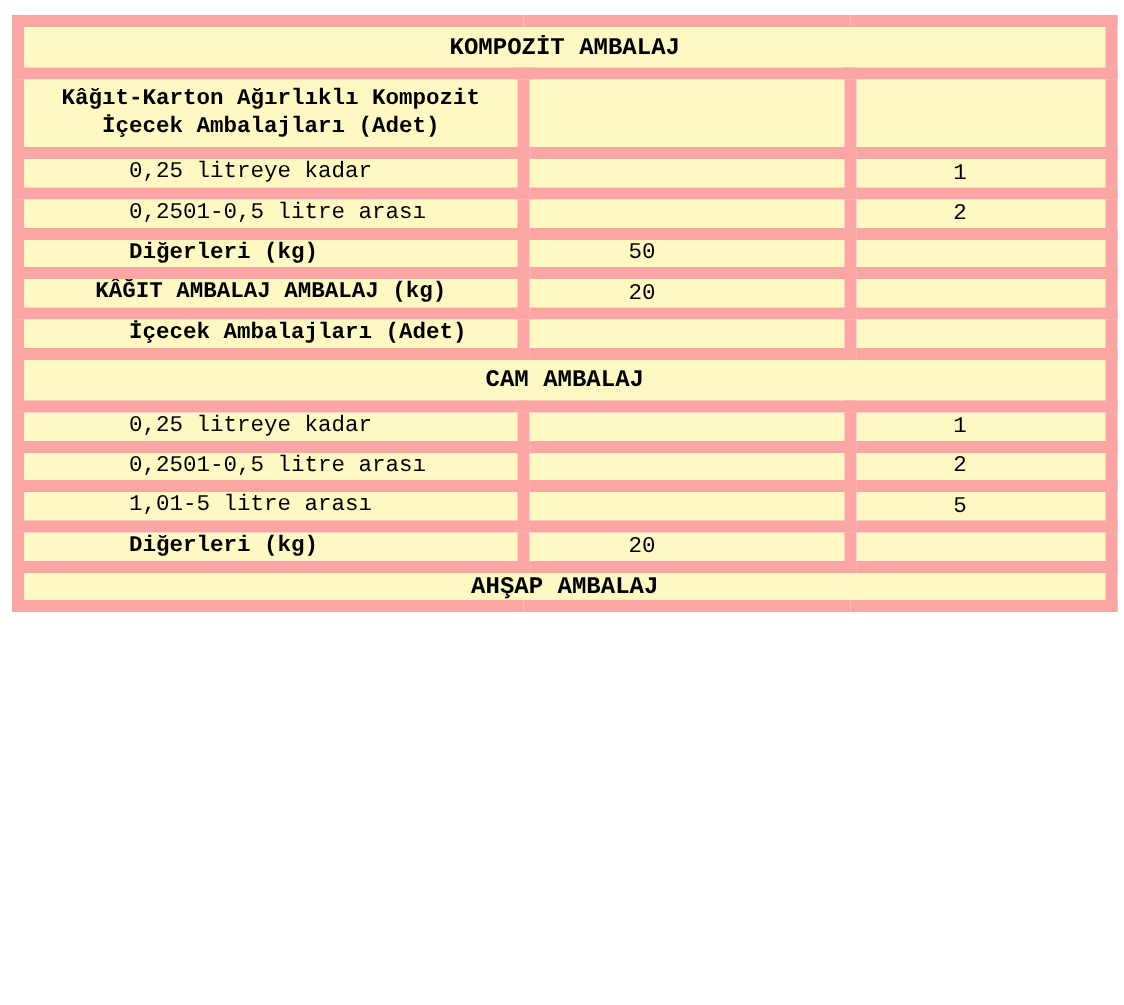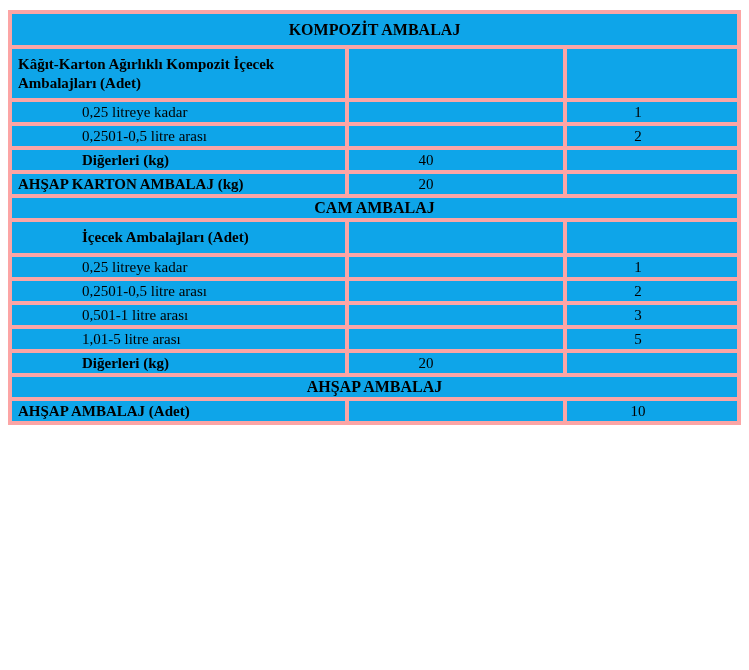--- a/index.html
+++ b/index.html
@@ -29,25 +29,26 @@
     table-layout: fixed;
     border: 2px solid #000;
     border-bottom-width: 3px;
     font-size: 15px;
   }
   col.col1 { width: 337px; }
   col.col2 { width: 218px; }
   col.col3 { width: 174px; }
 
   td {
-    border: 4px solid #fca5a5;
+    border: 8px solid #fca5a5;
     padding: 0;
     vertical-align: middle;
-    background: #0ea5e9;
+    background: #fef9c3;
     overflow: hidden;
+    font-family: Liberation Mono, monospace;
   }
 
   tr { height: 24px; }
   tr:nth-child(1)  { height: 35px; }  
   tr:nth-child(2)  { height: 53px; }  
   tr:nth-child(8)  { height: 35px; }  
   tr:nth-child(16) { height: 52px; }  
 
   td.section {
     text-align: center;
@@ -60,21 +61,21 @@
     padding-left: 68px;
   }
 
   td.label {
     text-align: left;
     padding-left: 70px;
     padding-right: 6px;
     line-height: 1.25;
   }
   td.label.center {
-    text-align: left;
+    text-align: center;
     padding-left: 6px;
   }
   td.bold { font-weight: bold; }
 
   td.kg-col {
     text-align: center;
     padding-right: 60px; 
   }
   td.count-col {
     text-align: center;
@@ -105,64 +106,54 @@
           <td class="kg-col"></td>
           <td class="count-col">1</td>
         </tr>
         <tr>
           <td class="label">0,2501-0,5 litre arası</td>
           <td class="kg-col"></td>
           <td class="count-col">2</td>
         </tr>
         <tr>
           <td class="label bold">Diğerleri (kg)</td>
-          <td class="kg-col">40</td>
+          <td class="kg-col">50</td>
           <td class="count-col"></td>
         </tr>
         <tr>
-          <td class="label bold center">AHŞAP KARTON AMBALAJ (kg)</td>
+          <td class="label bold center">KÂĞIT AMBALAJ AMBALAJ (kg)</td>
           <td class="kg-col">20</td>
           <td class="count-col"></td>
-        </tr>
-        <tr>
-          <td colspan="3" class="section">CAM AMBALAJ</td>
         </tr>
         <tr>
           <td class="label bold">İçecek Ambalajları (Adet)</td>
           <td class="kg-col"></td>
           <td class="count-col"></td>
+        </tr>
+        <tr>
+          <td colspan="3" class="section">CAM AMBALAJ</td>
         </tr>
         <tr>
           <td class="label">0,25 litreye kadar</td>
           <td class="kg-col"></td>
           <td class="count-col">1</td>
         </tr>
         <tr>
           <td class="label">0,2501-0,5 litre arası</td>
           <td class="kg-col"></td>
           <td class="count-col">2</td>
-        </tr>
-        <tr>
-          <td class="label">0,501-1 litre arası</td>
-          <td class="kg-col"></td>
-          <td class="count-col">3</td>
         </tr>
         <tr>
           <td class="label">1,01-5 litre arası</td>
           <td class="kg-col"></td>
           <td class="count-col">5</td>
         </tr>
         <tr>
           <td class="label bold">Diğerleri (kg)</td>
           <td class="kg-col">20</td>
           <td class="count-col"></td>
         </tr>
         <tr>
           <td colspan="3" class="section">AHŞAP AMBALAJ</td>
         </tr>
-        <tr>
-          <td class="label bold center">AHŞAP AMBALAJ (Adet)</td>
-          <td class="kg-col"></td>
-          <td class="count-col">10</td>
-        </tr>
       </tbody>
   </table>
 </div>
 
 </body></html>

